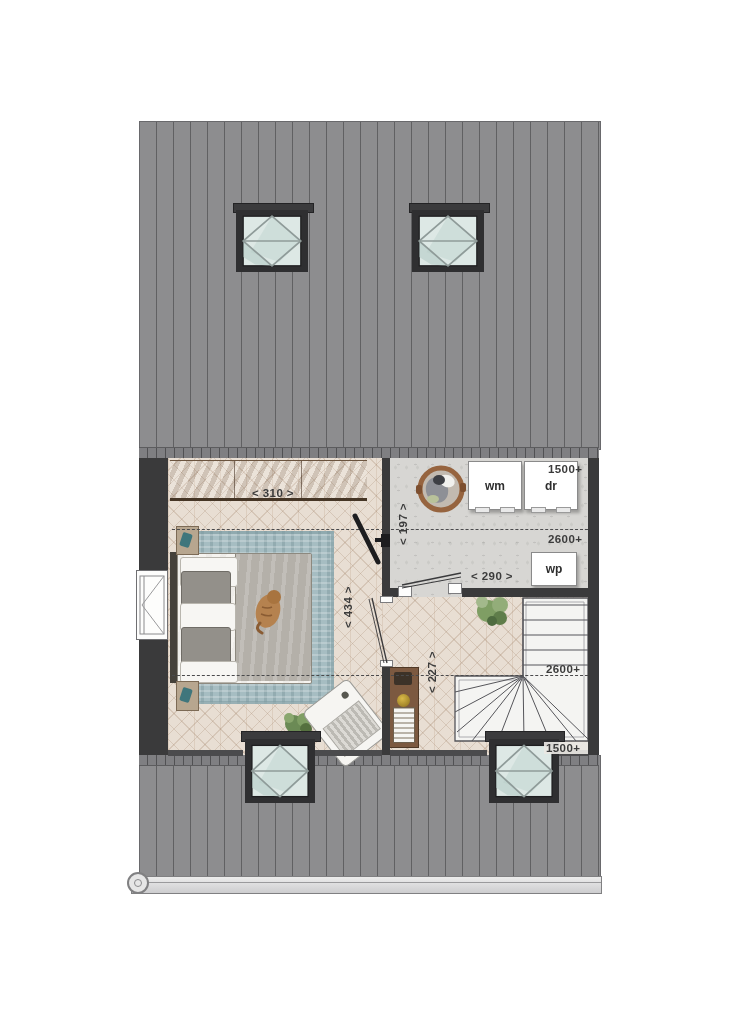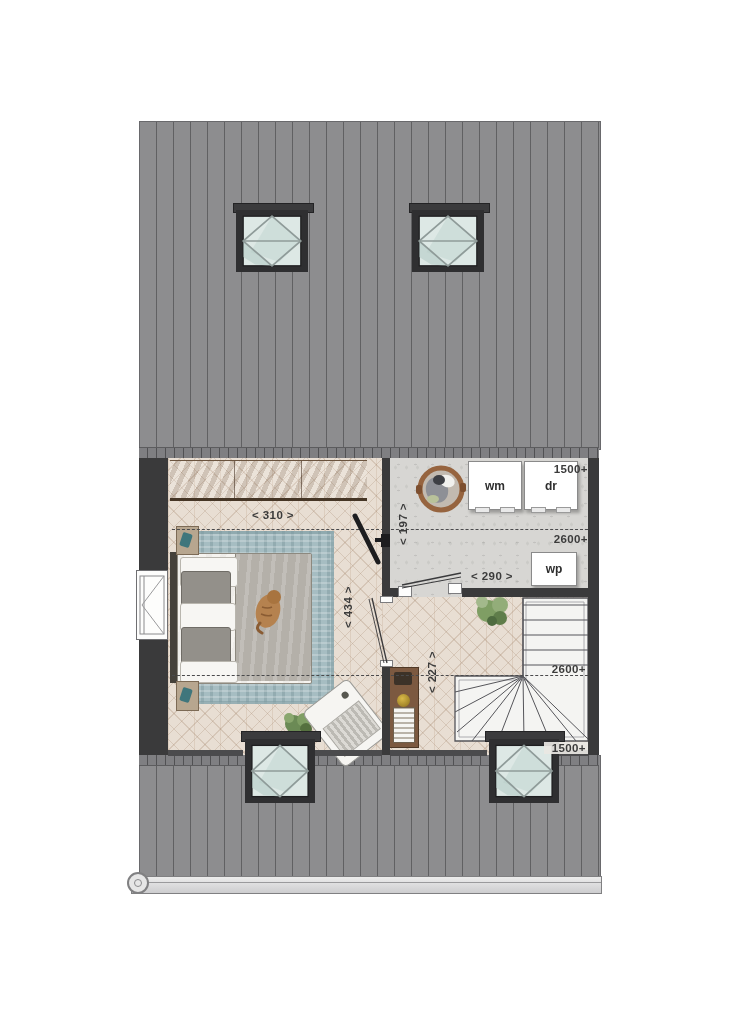--- a/index.html
+++ b/index.html
@@ -77,21 +77,21 @@
   .sky-frame{background:#2f2f31;z-index:6;}
   .gutter{background:linear-gradient(180deg,#ececec,#cdcdcf);border:1px solid #808082;z-index:6;}
   .gutter .innerline{position:absolute;left:0;right:0;top:5px;height:1px;background:#9a9a9c;}
   .gutter-cap{border-radius:50%;background:#e6e6e6;border:2px solid #808082;z-index:7;}
   .gutter-cap:after{content:"";position:absolute;left:5px;top:5px;width:6px;height:6px;border-radius:50%;
         border:1.5px solid #8b8b8d;}
 
   
   .lbl{font-size:11.5px;font-weight:600;letter-spacing:.4px;color:#3b3b3b;z-index:10;white-space:nowrap;}
   .lbl.rot{transform:rotate(-90deg);transform-origin:center;}
-  .lbl.right{text-align:right;}
+  .lbl.right{}
   .lbl.bg{background:rgba(233,231,227,.92);padding:0 2px;}
   svg{display:block;}
 </style>
 </head>
 <body>
 
 <div class="canvas">
 
   <div class="abs roof" style="left:139px;top:121px;width:460px;height:327px;"></div>
   <div class="abs fascia" style="left:139px;top:447px;width:460px;height:11px;"></div>
@@ -294,21 +294,21 @@
     </svg>
   </div>
 
   <div class="abs gutter" style="left:131px;top:876px;width:469px;height:16px;">
     <div class="innerline"></div>
   </div>
   <div class="abs gutter-cap" style="left:127px;top:872px;width:18px;height:18px;"></div>
 
   <div class="abs lbl right" style="left:548px;top:463px;width:40px;">1500+</div>
   <div class="abs lbl right" style="left:548px;top:533px;width:40px;">2600+</div>
-  <div class="abs lbl" style="left:247px;top:509px;width:52px;text-align:center;">&lt; 310 &gt;</div>
+  <div class="abs lbl" style="left:247px;top:487px;width:52px;text-align:center;">&lt; 310 &gt;</div>
   <div class="abs lbl rot" style="left:382px;top:518px;width:42px;text-align:center;">&lt; 197 &gt;</div>
   <div class="abs lbl" style="left:466px;top:570px;width:52px;text-align:center;">&lt; 290 &gt;</div>
   <div class="abs lbl rot" style="left:327px;top:601px;width:42px;text-align:center;">&lt; 434 &gt;</div>
   <div class="abs lbl rot" style="left:411px;top:666px;width:42px;text-align:center;">&lt; 227 &gt;</div>
   <div class="abs lbl right" style="left:546px;top:663px;width:40px;">2600+</div>
   <div class="abs lbl right bg" style="left:544px;top:742px;width:40px;">1500+</div>
 
 </div>
 
 </body></html>

